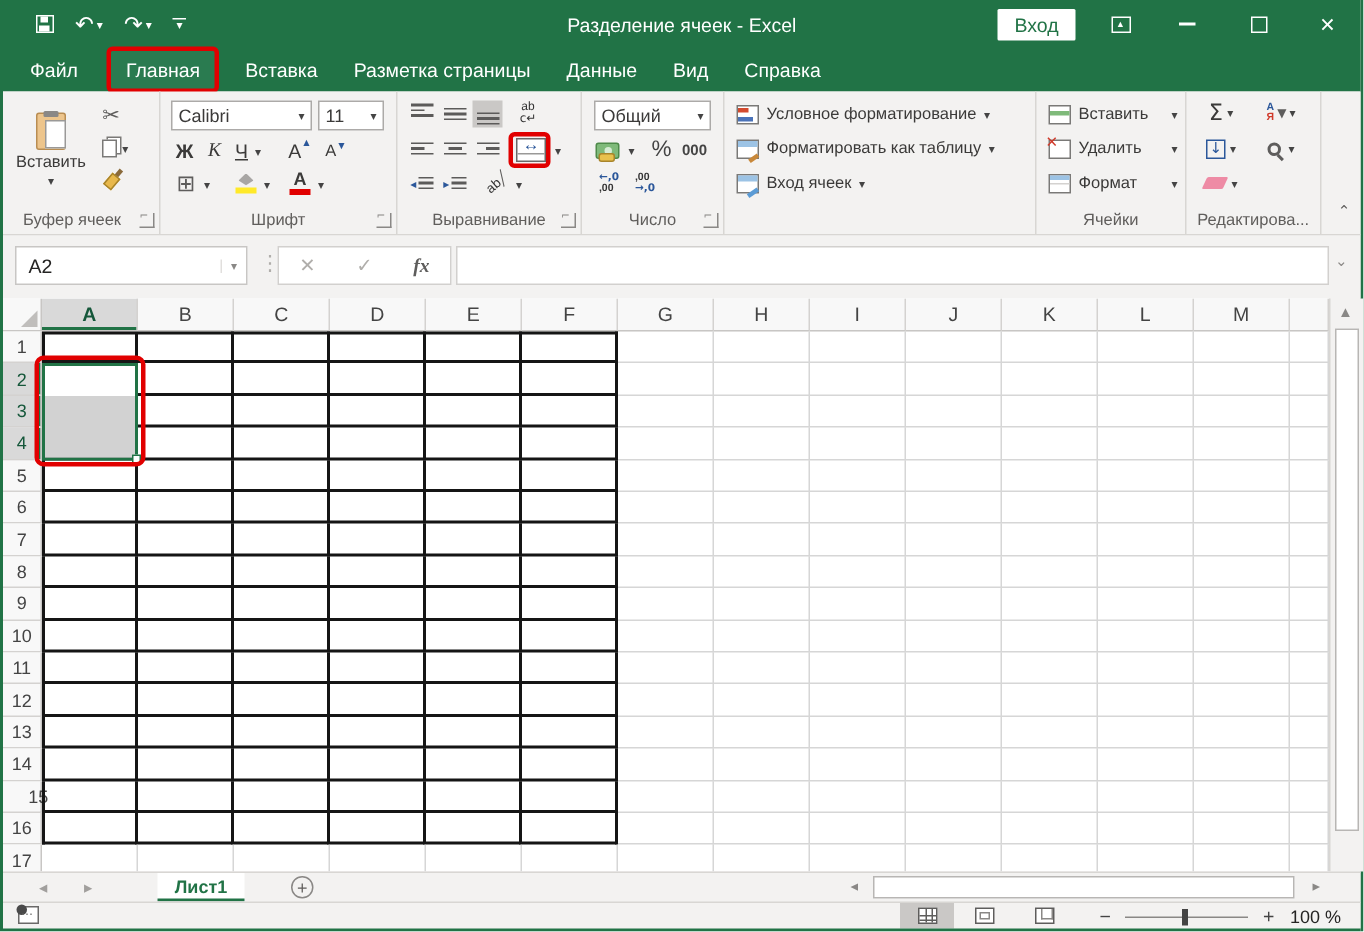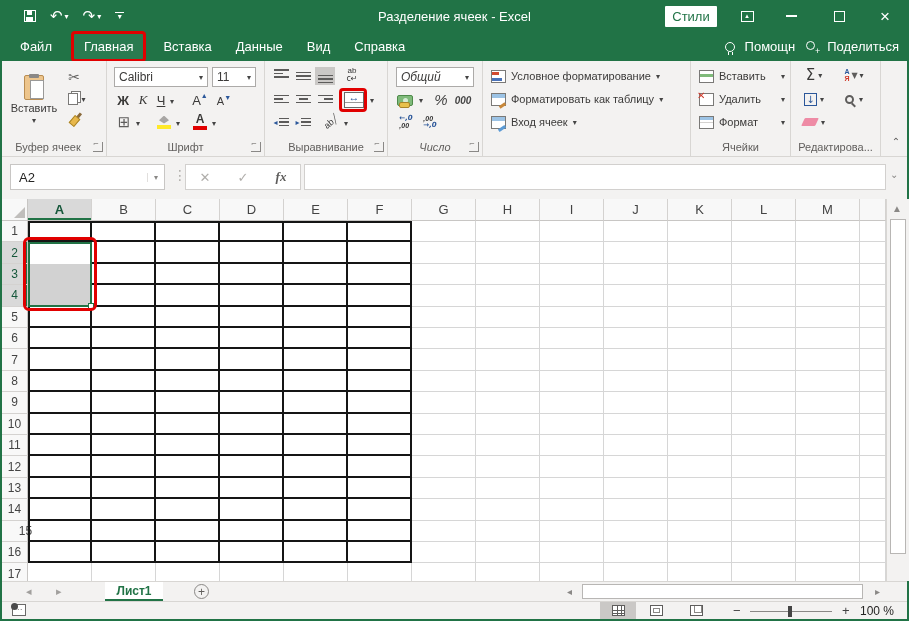--- a/index.html
+++ b/index.html
@@ -151,48 +151,43 @@
         </div>
       <div class="btn ico">↶<span class="dd">▾</span></div>
       <div class="btn ico">↷<span class="dd">▾</span></div>
       <div class="btn">
           <span class="qchev ico">
             <b></b>
             <span>▾</span>
           </span>
         </div>
     </div>
-    <div id="signin">Стили</div>
+    <div id="signin">Вход</div>
     <div class="wctl" id="ribbon-display">
         <span class="rdico ico">▴</span>
       </div>
     <div class="wctl" id="btn-min">
         <span class="minico"></span>
       </div>
     <div class="wctl" id="btn-max">
         <span class="maxico"></span>
       </div>
     <div class="wctl" id="btn-close">
         <span class="closeico">×</span>
       </div>
   </div>
 
   <div id="tabsrow">
     <div class="tab" style="margin-left:6px;">Файл</div>
     <div class="tab active" style="margin-left:8px;">Главная</div>
     <div class="tab" style="margin-left:6px;">Вставка</div>
+    <div class="tab">Разметка страницы</div>
     <div class="tab">Данные</div>
     <div class="tab">Вид</div>
     <div class="tab">Справка</div>
-  </div>
-  <div id="tabs-right">
-    <span class="bulb"></span>
-    <span>Помощн</span>
-    <span class="shareico"></span>
-    <span>Поделиться</span>
   </div>
 
   <div id="ribbon">
 
     <div class="group" style="left:0; width:105px;">
       <div class="rbtn" style="left:10px; top:6px; width:44px; height:66px; flex-direction:column; gap:2px;">
         <span class="clipboard"></span>
         <span>Вставить</span>
         <span class="dda ico">▾</span>
       </div>
@@ -315,21 +310,21 @@
         </div>
       <div class="rbtn" style="left:56px; top:52px; width:20px; height:18px; font-size:9px; color:#333; transform:rotate(-40deg);">
           <span>ab</span>
           <span style="color:#5e5d5c;">╱</span>
         </div>
       <div class="rbtn dda ico" style="left:76px; top:56px; width:10px; height:12px;">▾</div>
       <div class="glabel">Выравнивание</div>
       <div class="launcher ico">⌐</div>
     </div>
 
-    <div class="group" style="left:386px; width:95px;font-style:italic;">
+    <div class="group" style="left:386px; width:95px;">
       <div class="combo" style="left:8px; top:6px; width:78px;">
           <span>Общий</span>
           <span class="dda ico">▾</span>
         </div>
       <div class="rbtn" style="left:8px; top:31px; width:18px; height:16px;">
           <span class="coin"></span>
         </div>
       <div class="rbtn dda ico" style="left:28px; top:33px; width:10px; height:12px;">▾</div>
       <div class="rbtn" style="left:44px; top:29px; width:18px; height:18px; font-size:15px; color:#444;">%</div>
       <div class="rbtn" style="left:64px; top:31px; width:22px; height:16px; font-size:10px; font-weight:bold; color:#444;">000</div>

